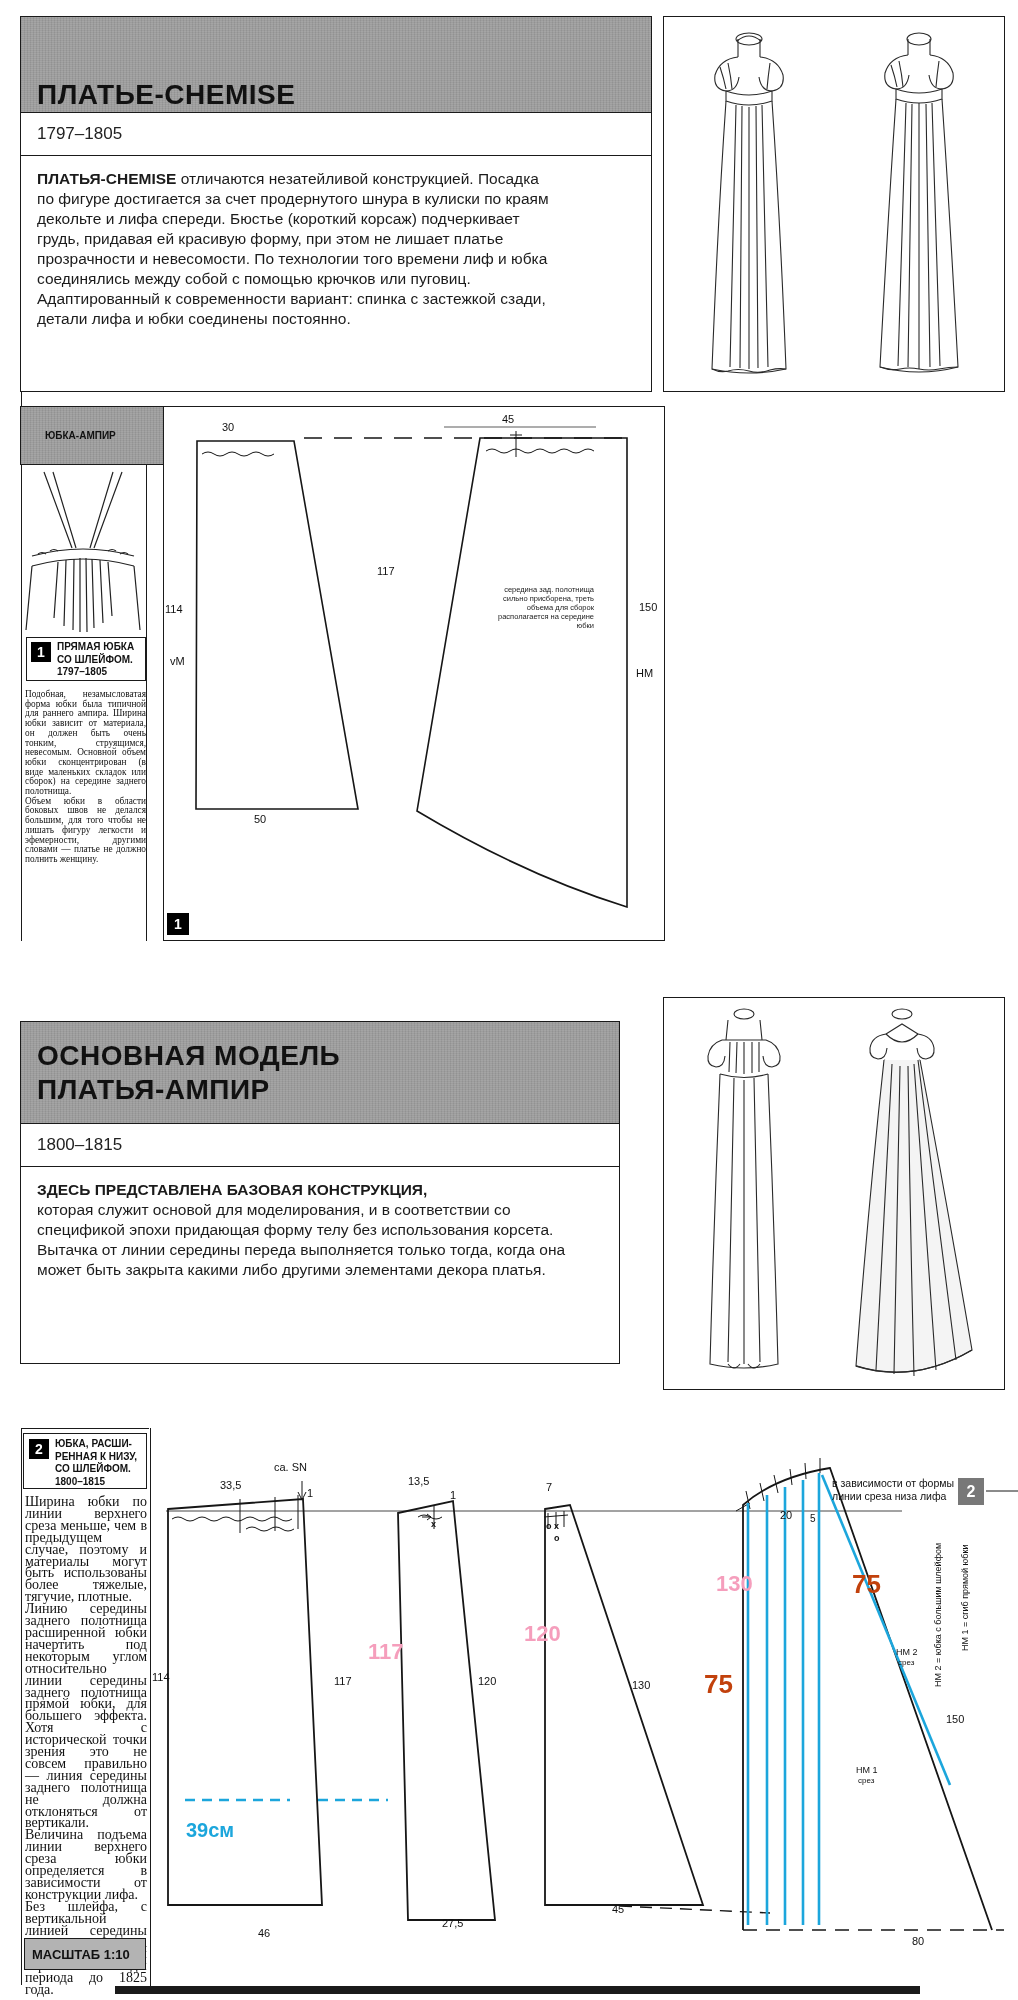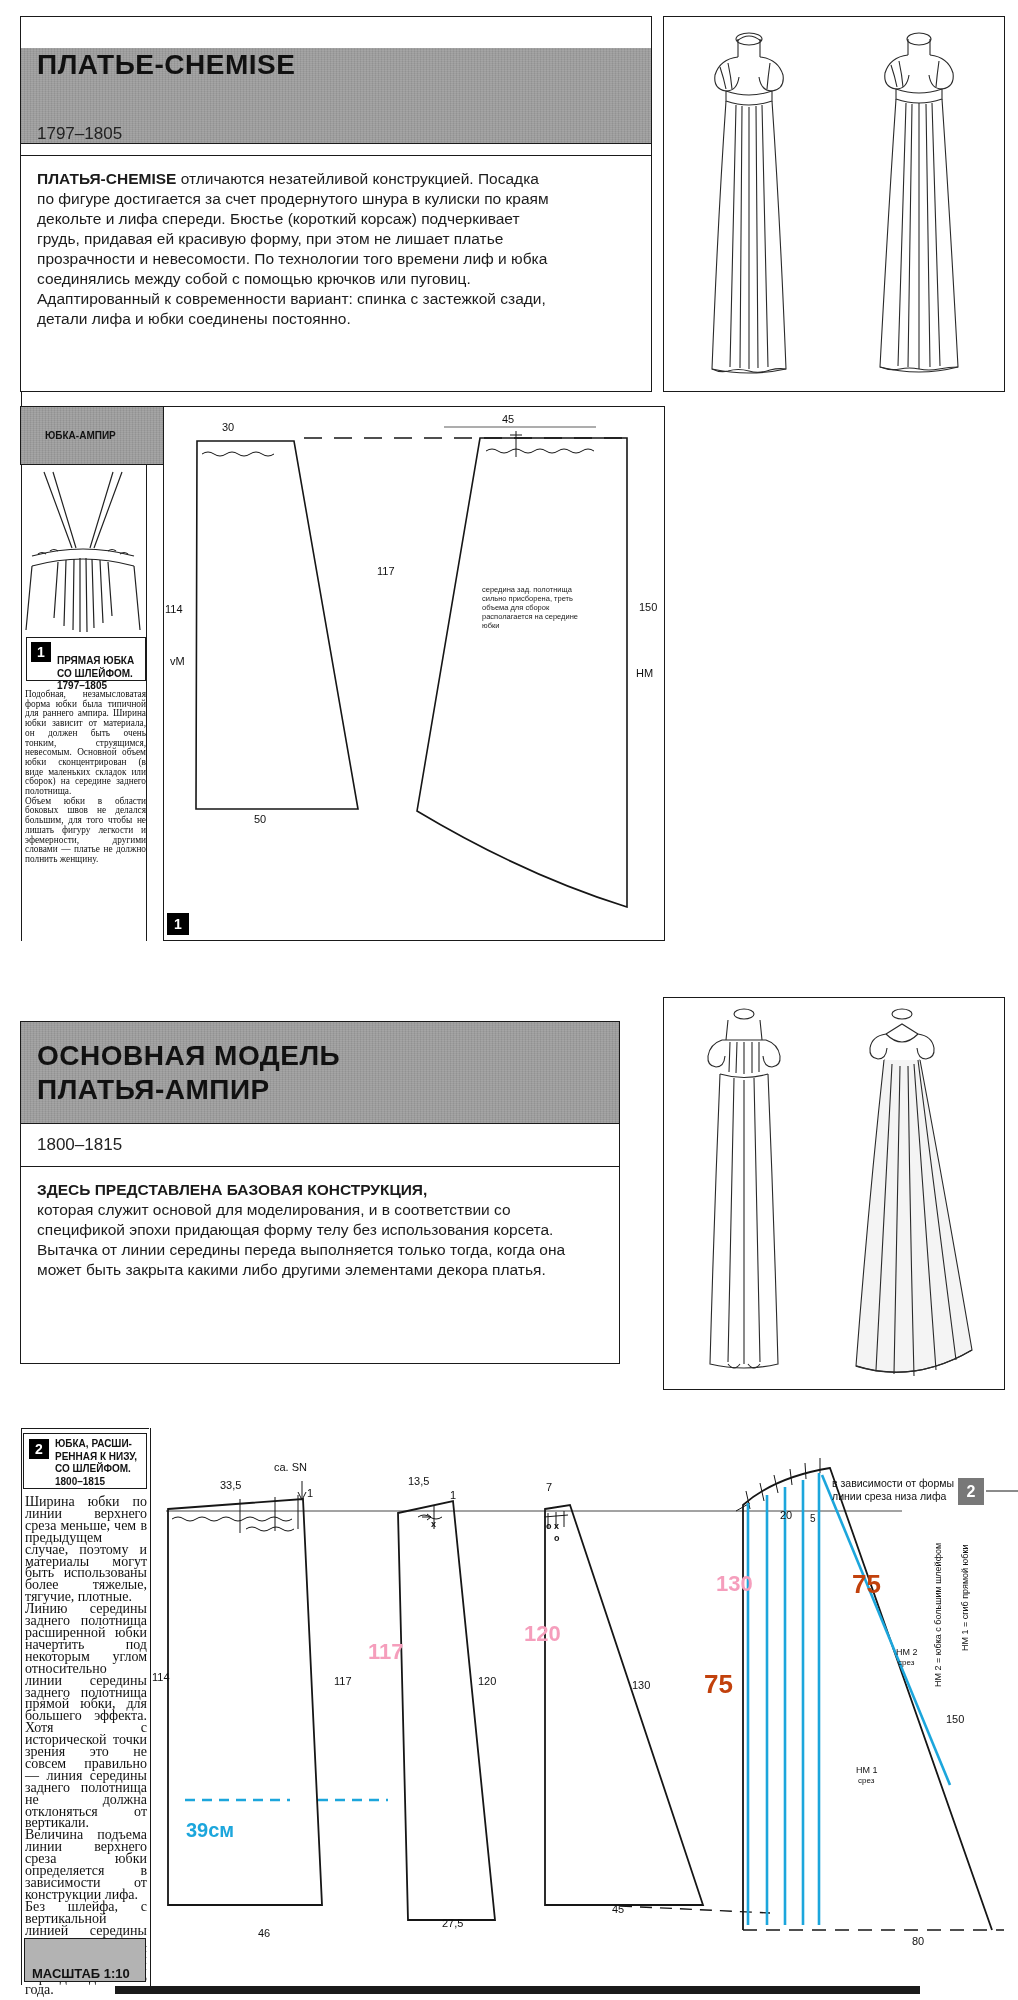--- a/index.html
+++ b/index.html
@@ -29,21 +29,21 @@
         font-size:9px;white-space:nowrap;color:#111;}
   .rule{position:absolute;background:#1a1a1a;}
   svg{display:block;}
 </style>
 </head>
 <body>
 
 <div class="page">
 
   <div class="box" style="left:20px;top:16px;width:632px;height:376px;">
-    <div class="graybar" style="position:absolute;left:0;top:0;right:0;height:95px;border-bottom:1.5px solid #1a1a1a;display:flex;align-items:flex-start;margin-top:31px;">
+    <div class="graybar" style="position:absolute;left:0;top:0;right:0;height:95px;border-bottom:1.5px solid #1a1a1a;display:flex;align-items:flex-end;">
       <div class="sec-title" style="padding-left:16px;">ПЛАТЬЕ-CHEMISE</div>
     </div>
     <div class="date-row" style="position:absolute;left:0;top:96px;right:0;height:42px;border-bottom:1px solid #1a1a1a;display:flex;align-items:center;">
       <span style="padding-left:16px;">1797–1805</span>
     </div>
     <div class="bodytext" style="position:absolute;left:16px;top:152px;width:512px;">
       <span class="lead">ПЛАТЬЯ-CHEMISE</span><span> отличаются незатейливой конструкцией. Посадка по фигуре достигается за счет продернутого шнура в кулиски по краям декольте и лифа спереди. Бюстье (короткий корсаж) подчеркивает грудь, придавая ей красивую форму, при этом не лишает платье прозрачности и невесомости. По технологии того времени лиф и юбка соединялись между собой с помощью крючков или пуговиц. Адаптированный к современности вариант: спинка с застежкой сзади, детали лифа и юбки соединены постоянно.</span>
     </div>
   </div>
 
@@ -93,21 +93,21 @@
         <path d="M8,98 Q59,84 110,98"></path>
         <path d="M14,86 q4,-3 8,0 M26,83 q4,-3 8,0 M84,83 q4,-3 8,0 M96,86 q4,-3 8,0"></path>
         <path d="M8,98 L2,162 M110,98 L116,162"></path>
         <path d="M34,94 L30,150 M42,92 L40,158 M50,91 L49,162 M56,90 L56,164 M62,90 L63,164 M68,91 L70,160 M76,92 L79,155 M84,94 L88,148"></path>
       </g>
     </svg>
   </div>
 
   <div class="box" style="left:26px;top:637px;width:120px;height:44px;border-width:1px;">
     <div class="numsq" style="left:4px;top:4px;width:20px;height:20px;font-size:14px;">1</div>
-    <div class="blk-head" style="position:absolute;left:30px;top:17px;width:88px;">
+    <div class="blk-head" style="position:absolute;left:30px;top:3px;width:88px;">
       <span>ПРЯМАЯ ЮБКА СО ШЛЕЙФОМ.</span><br>
       <span>1797–1805</span>
     </div>
   </div>
 
   <div class="serifsmall" style="position:absolute;left:25px;top:690px;width:121px;font-size:9.3px;line-height:9.7px;">Подобная, незамысловатая форма юбки была типичной для раннего ампира. Ширина юбки зависит от материала, он должен быть очень тонким, струящимся, невесомым. Основной объем юбки сконцентрирован (в виде маленьких складок или сборок) на середине заднего полотнища.
 Объем юбки в области боковых швов не делался большим, для того чтобы не лишать фигуру легкости и эфемерности, другими словами — платье не должно полнить женщину.</div>
 
   <div class="box" style="left:163px;top:406px;width:502px;height:535px;border-width:1.2px;" id="diagram1">
     <svg width="500" height="532" viewBox="0 0 500 532">
@@ -122,21 +122,21 @@
         <path d="M38,47 q6,-4 12,0 q6,4 12,0 q6,-4 12,0 q6,4 12,0 q6,-4 12,0 q6,4 12,0"></path>
         <path d="M322,44 q6,-4 12,0 q6,4 12,0 q6,-4 12,0 q6,4 12,0 q6,-4 12,0 q6,4 12,0 q6,-4 12,0 q6,4 12,0 q6,-4 12,0"></path>
 
         <path d="M352,24 L352,50 M346,28 L358,28"></path>
 
         <path d="M280,20 L432,20" stroke-width="0.7"></path>
       </g>
 
       <path d="M140,31 L460,31" stroke="#161616" stroke-width="1.6" stroke-dasharray="18,12" fill="none"></path>
     </svg>
-    <div class="note" style="left:318px;top:178px;width:112px;">середина зад. полотнища сильно присборена, треть объема для сборок располагается на середине юбки</div>
+    <div class="note" style="left:318px;top:178px;width:112px;text-align:right;">середина зад. полотнища сильно присборена, треть объема для сборок располагается на середине юбки</div>
     <div class="numsq" style="left:3px;top:506px;width:22px;height:22px;font-size:14px;">1</div>
     <div class="labels-layer"></div>
   <div class="dlabel" style="left: 58px; top: 14px;">30</div>
       <div class="dlabel" style="left: 338px; top: 6px;">45</div>
       <div class="dlabel" style="left: 1px; top: 196px;">114</div>
       <div class="dlabel" style="left: 213px; top: 158px;">117</div>
       <div class="dlabel" style="left: 475px; top: 194px;">150</div>
       <div class="dlabel" style="left: 6px; top: 248px;">vM</div>
       <div class="dlabel" style="left: 472px; top: 260px;">НМ</div>
       <div class="dlabel" style="left: 90px; top: 406px;">50</div>
@@ -195,21 +195,21 @@
       <span>РЕННАЯ К НИЗУ,</span><br>
       <span>СО ШЛЕЙФОМ.</span><br>
       <span>1800–1815</span>
     </div>
   </div>
 
   <div class="serifsmall" style="position:absolute;left:25px;top:1496px;width:122px;font-size:14px;line-height:11.9px;">Ширина юбки по линии верхнего среза меньше, чем в предыдущем случае, поэтому и материалы могут быть использованы более тяжелые, тягучие, плотные.
 Линию середины заднего полотнища расширенной юбки начертить под некоторым углом относительно линии середины заднего полотнища прямой юбки, для большего эффекта. Хотя с исторической точки зрения это не совсем правильно — линия середины заднего полотнища не должна отклоняться от вертикали. Величина подъема линии верхнего среза юбки определяется в зависимости от конструкции лифа.
 Без шлейфа, с вертикальной линией середины заднего полотнища юбка является отражением моды периода до 1825 года.</div>
 
-  <div class="box" style="left:24px;top:1938px;width:122px;height:44px;border-width:1px;background:#b3b3b3;display:flex;align-items:flex-end;">
+  <div class="box" style="left:24px;top:1938px;width:122px;height:32px;border-width:1px;background:#b3b3b3;display:flex;align-items:center;">
     <span style="font-weight:bold;font-size:13px;padding-left:7px;">МАСШТАБ 1:10</span>
   </div>
 
   <div class="abs" style="left:150px;top:1425px;width:868px;height:565px;" id="diagram2">
     <svg width="868" height="565" viewBox="0 0 868 565" style="position:absolute;left:0;top:0;">
 
       <path d="M16,86 L752,86" stroke="#161616" stroke-width="0.8" fill="none"></path>
       <g stroke="#161616" fill="none" stroke-width="1.8">
 
         <path d="M18,84 L153,74 L172,480 L18,480 Z"></path>

